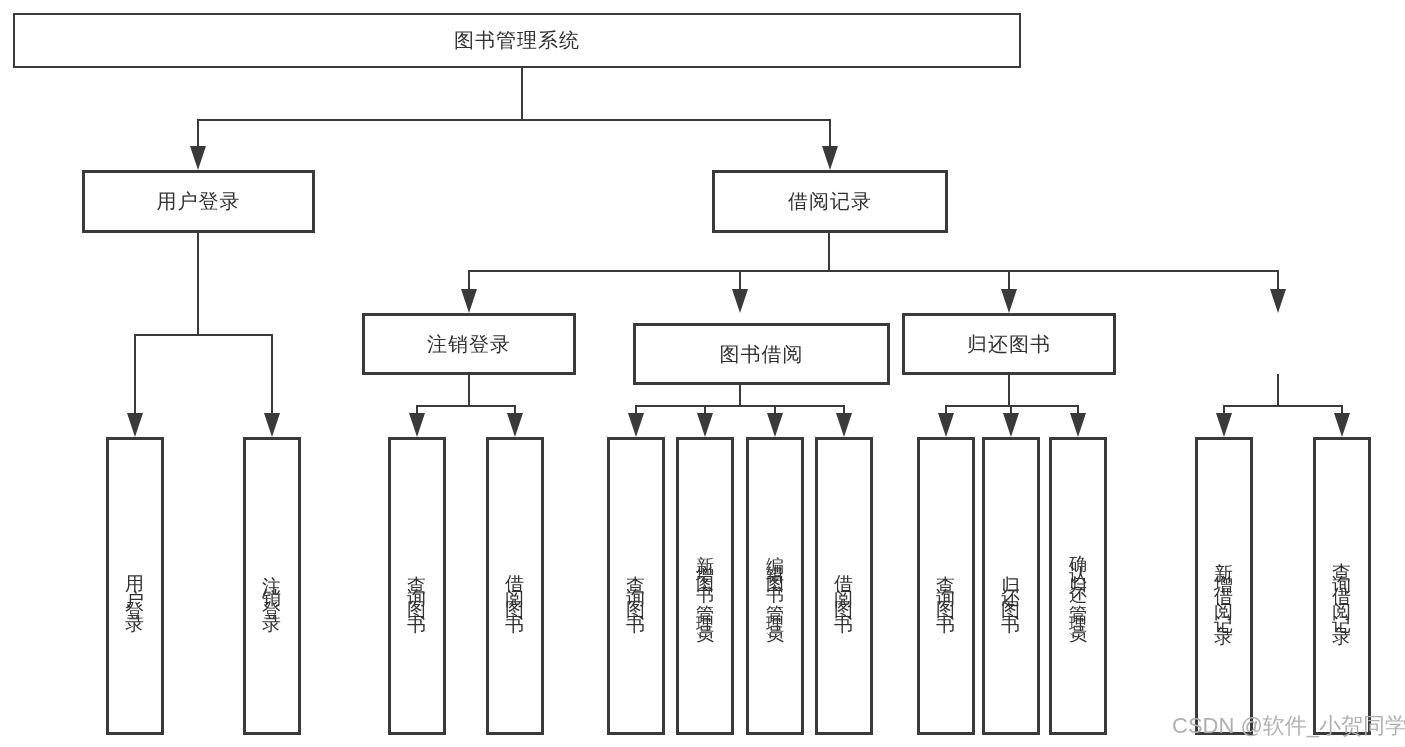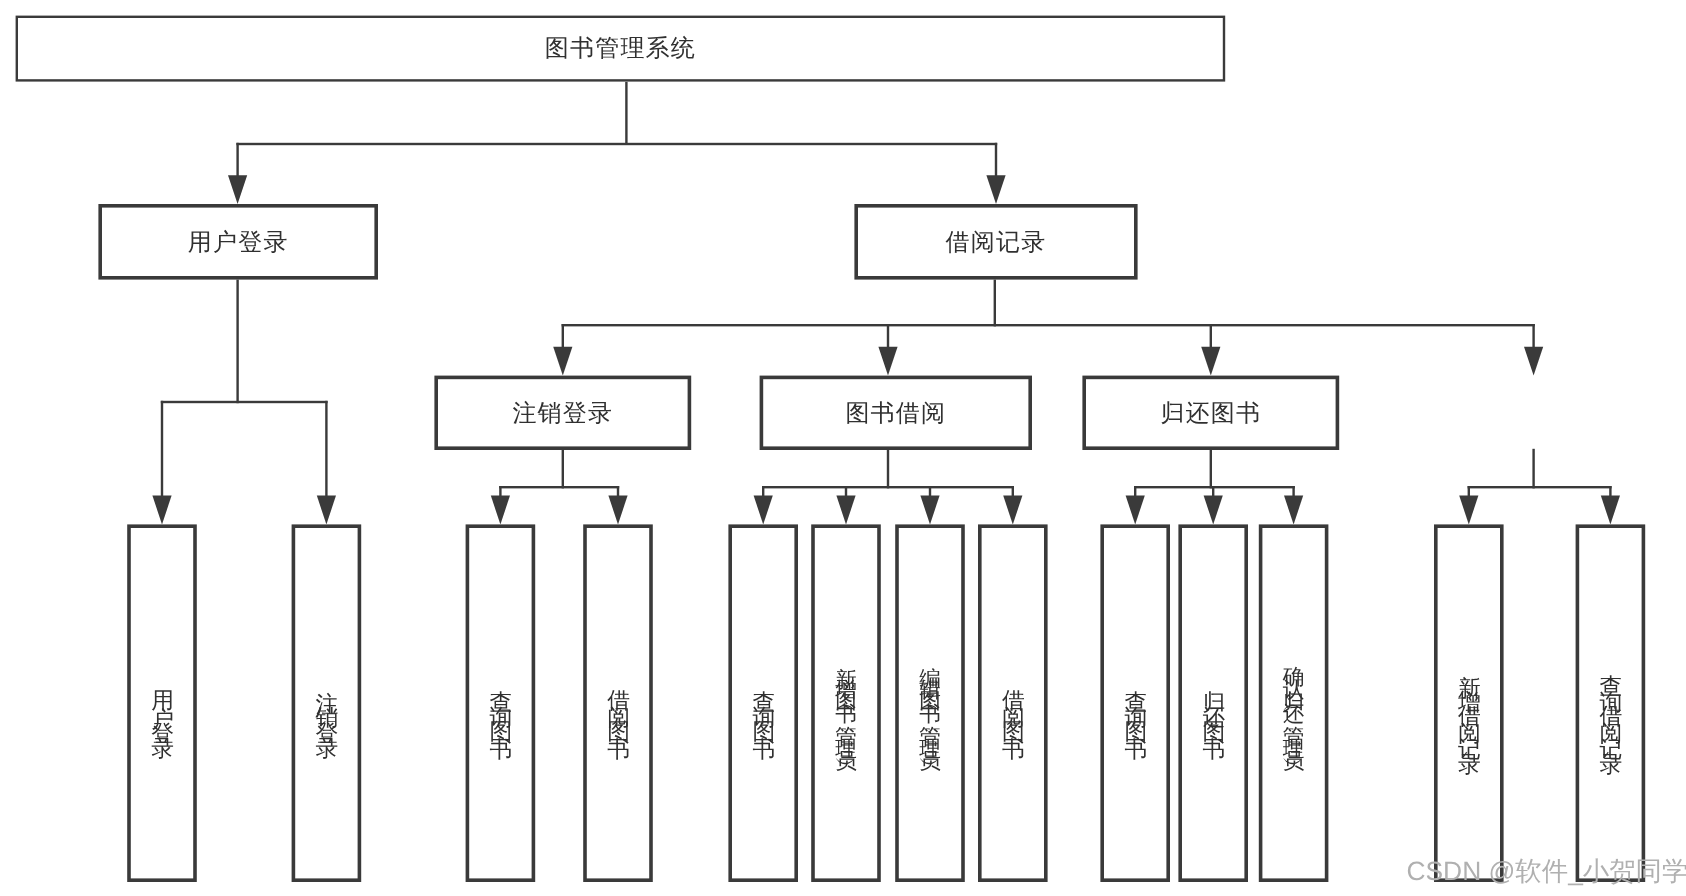--- a/index.html
+++ b/index.html
@@ -137,21 +137,21 @@
   <div class="box" style="left:82px;top:170px;width:233px;height:63px">
     <span class="hlabel">用户登录</span>
   </div>
   <div class="box" style="left:712px;top:170px;width:236px;height:63px">
     <span class="hlabel">借阅记录</span>
   </div>
 
   <div class="box" style="left:362px;top:313px;width:214px;height:62px">
     <span class="hlabel">注销登录</span>
   </div>
-  <div class="box" style="left:633px;top:313px;width:227px;height:62px">
+  <div class="box" style="left:633px;top:323px;width:257px;height:62px">
     <span class="hlabel">图书借阅</span>
   </div>
   <div class="box" style="left:902px;top:313px;width:214px;height:62px">
     <span class="hlabel">归还图书</span>
   </div>
 
   <div class="box vbox" style="left:106px">
     <span class="vlabel">用户登录</span>
   </div>
   <div class="box vbox" style="left:243px">

